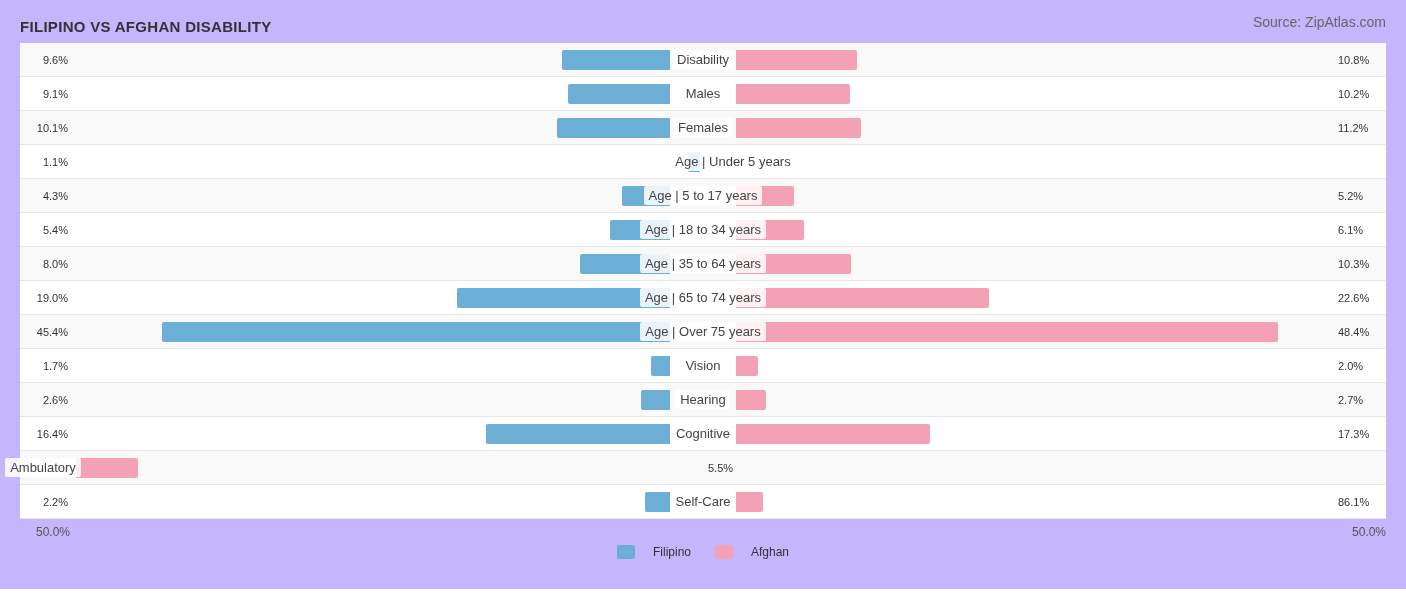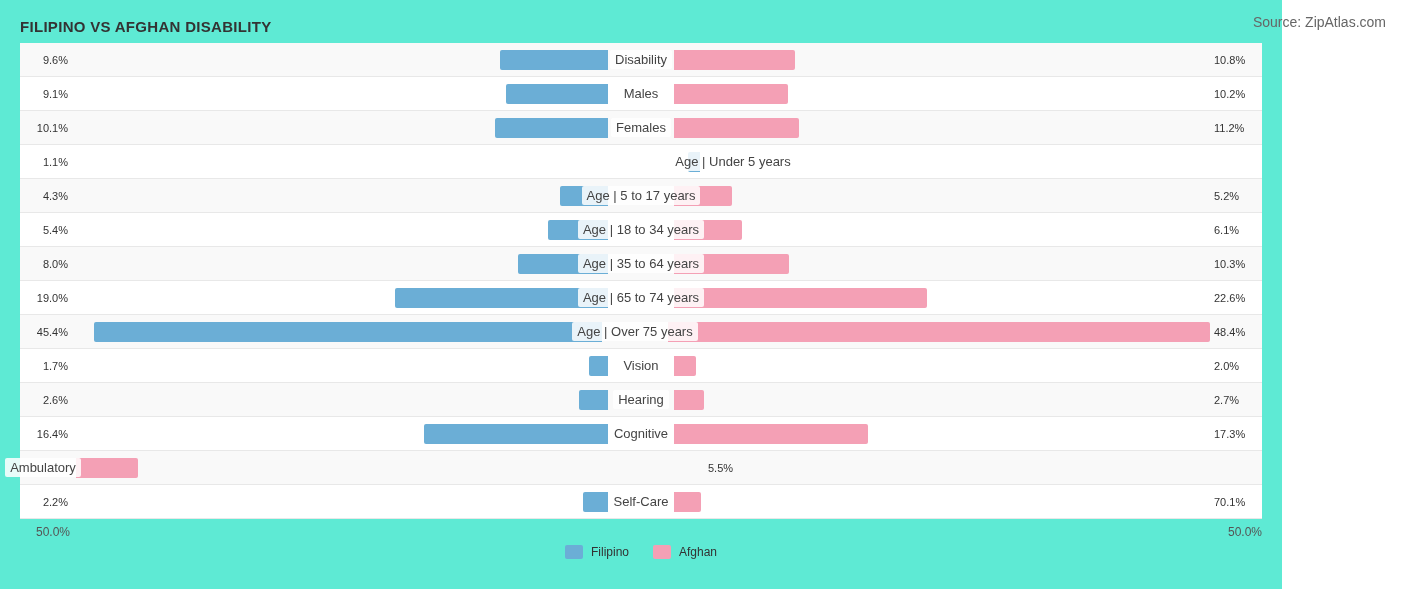--- a/index.html
+++ b/index.html
@@ -5,23 +5,23 @@
     * { box-sizing: border-box; margin: 0; padding: 0; }
     body {
       background: #fff;
       font-family: Arial, sans-serif;
       width: 1406px;
       min-height: 612px;
       position: relative;
       overflow: hidden;
     }
     .chart-container {
-      width: 1282px;
+      width: 1406px;
       padding: 18px 20px 30px 20px;
-      background: #5eead4;
+      background: #c4b5fd;
     }
     .chart-title {
       font-size: 15px;
       font-weight: bold;
       color: #333;
       margin-bottom: 6px;
       text-transform: uppercase;
       letter-spacing: 0.3px;
     }
     .source-text {
@@ -150,21 +150,21 @@
     .legend {
       display: flex;
       justify-content: center;
       align-items: center;
       gap: 24px;
       margin-top: 6px;
     }
     .legend-item {
       display: flex;
       align-items: center;
-      gap: 8px;
+      gap: 18px;
       font-size: 12px;
       color: #333;
     }
     .legend-box {
       width: 18px;
       height: 14px;
       border-radius: 2px;
     }
   </style>
 </head>
@@ -418,21 +418,21 @@
           <div class="bar-left" style="width:25px; background:#6baed6;"></div>
         </div>
       </div>
       <div class="center-label-wrap">
         <span class="center-label">Self-Care</span>
       </div>
       <div class="right-section">
         <div class="right-bar-area">
           <div class="bar-right" style="width:27px; background:#f4a0b5;"></div>
         </div>
-        <div class="right-value">70.1%</div>
+        <div class="right-value">86.1%</div>
       </div>
     </div>
   </div>
     </div>
 
   <div class="axis-labels">
     <div class="axis-label">50.0%</div>
     <div class="axis-label" style="margin-left:auto">50.0%</div>
   </div>
 

